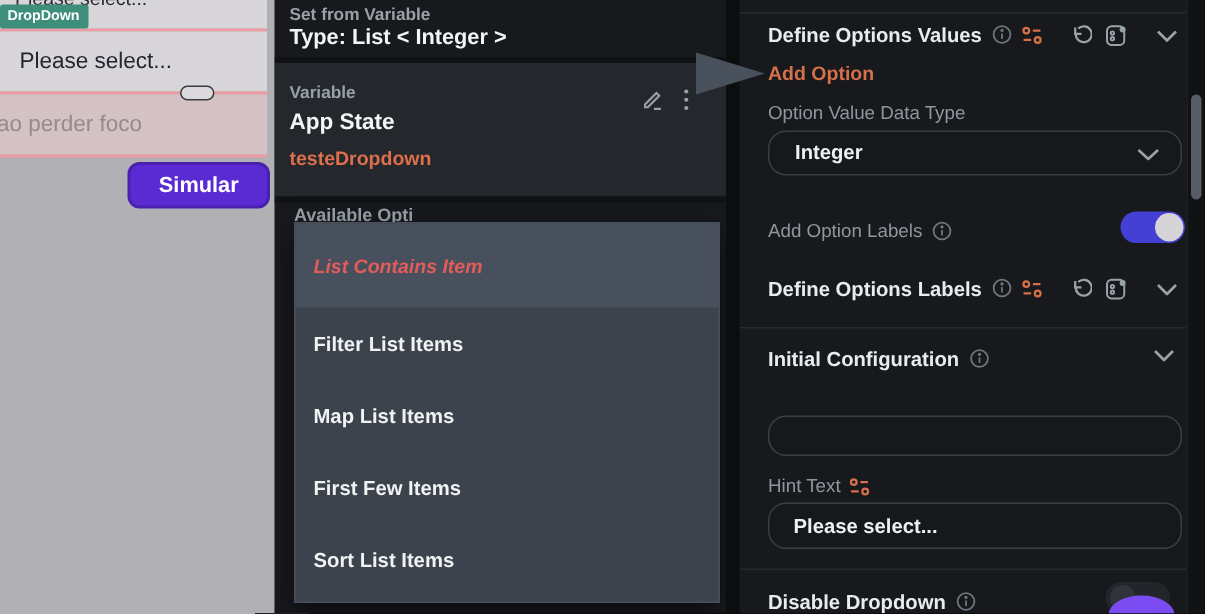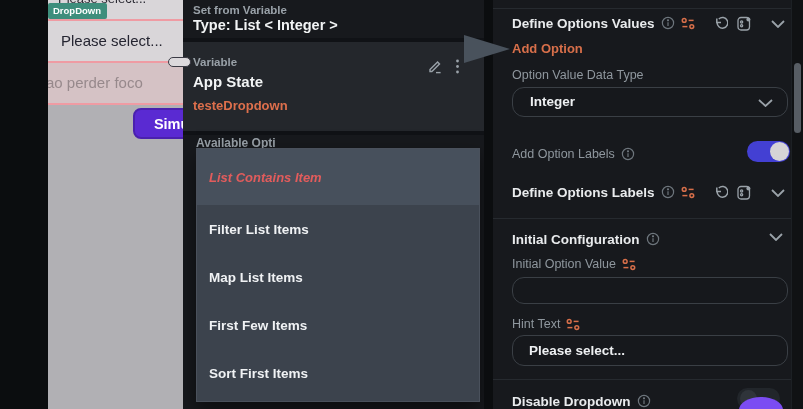--- a/index.html
+++ b/index.html
@@ -2,21 +2,21 @@
 <html><head>
 <meta charset="utf-8">
 <style>
   * { margin:0; padding:0; box-sizing:border-box; }
   html,body { width:803px; height:409px; overflow:hidden; background:#0b0d0f;
               font-family:"Liberation Sans", sans-serif; }
   .abs { position:absolute; }
   .screen { position:relative; width:803px; height:409px; background:#0b0d0f; overflow:hidden; }
 
   
-  .canvas { left:0; top:0; width:206px; height:409px; background:#b1b0b4; overflow:hidden;margin-left:48px; }
+  .canvas { left:0; top:0; width:206px; height:409px; background:#b1b0b4; overflow:hidden; }
   .strip-top { left:0; top:0; width:178px; height:19px; background:#d9d6d9; overflow:hidden; }
   .clipped-text { left:10px; top:-9px; font-size:13px; color:#2a2a33; white-space:nowrap; }
   .widget-tag { left:0; top:3px; height:16px; padding:0 6px 0 5px; background:#3e8e7c; color:#fff;
                 font-size:9.5px; font-weight:bold; line-height:16px; border-radius:2px; z-index:3; }
   .pink-line { left:0; width:178px; height:2px; background:#ef9ba3; }
   .hint-section { left:0; top:21px; width:178px; height:40px; background:#d9d6d9; }
   .hint-text { left:13px; top:0; line-height:40px; font-size:15px; color:#252531; white-space:nowrap; }
   .pill-handle { left:120px; top:57px; width:23px; height:10px; background:#dcd9dc;
                  border:1.5px solid #3b3b45; border-radius:6px; z-index:2; }
   .focus-section { left:0; top:63px; width:178px; height:40px; background:#d5c2c5; overflow:hidden; }
@@ -120,21 +120,21 @@
     </div>
     <div class="abs mid-div" style="top:131px;"></div>
 
     <div class="abs lbl-sm" style="left:13px; top:136px; font-size:12px;">Available Opti</div>
 
     <div class="abs menu">
       <div class="menu-row hl">List Contains Item</div>
       <div class="menu-row">Filter List Items</div>
       <div class="menu-row">Map List Items</div>
       <div class="menu-row">First Few Items</div>
-      <div class="menu-row">Sort First Items</div>
+      <div class="menu-row">Sort List Items</div>
     </div>
   </div>
 
   <div class="abs right">
     <div class="abs rdiv" style="top:8px;"></div>
 
     <div class="abs hdr" style="top:14px;">
       <span class="hdr-title">Define Options Values</span>
       <span>
         <svg width="14" height="14" viewBox="0 0 14 14" fill="none" stroke="#6e767d" stroke-width="1.2">
@@ -251,46 +251,35 @@
             <circle cx="7" cy="4.3" r="0.5" fill="#6e767d"></circle>
         </svg>
       </span>
     </div>
     <span class="abs" style="left:276px; top:233px;">
       <svg width="14" height="8" viewBox="0 0 14 8" fill="none" stroke="#9aa2a9" stroke-width="1.8">
         <polyline points="1,1 7,7 13,1"></polyline>
       </svg>
     </span>
 
-    <div class="abs hdr" style="top:255px;">
-      <span class="plabel">Initial Option Value</span>
+    <div class="abs field" style="left:19px; top:277px; width:276px; height:27px;">
+      <input class="bare" value="" style="">
+    </div>
+
+    <div class="abs hdr" style="top:315px;">
+      <span class="plabel">Hint Text</span>
       <span>
         <svg width="15" height="13" viewBox="0 0 15 13" fill="none" stroke="#d76f4a" stroke-width="1.5">
           <circle cx="3.2" cy="3.4" r="1.9"></circle>
             <line x1="7.6" y1="3.4" x2="12.6" y2="3.4"></line>
           <line x1="1.4" y1="9.6" x2="6.4" y2="9.6"></line>
             <circle cx="10.8" cy="9.6" r="1.9"></circle>
         </svg>
       </span>
     </div>
-    <div class="abs field" style="left:19px; top:277px; width:276px; height:27px;">
-      <input class="bare" value="" style="">
-    </div>
-
-    <div class="abs hdr" style="top:315px;">
-      <span class="plabel">Hint Text</span>
-      <span>
-        <svg width="15" height="13" viewBox="0 0 15 13" fill="none" stroke="#d76f4a" stroke-width="1.5">
-          <circle cx="3.2" cy="3.4" r="1.9"></circle>
-            <line x1="7.6" y1="3.4" x2="12.6" y2="3.4"></line>
-          <line x1="1.4" y1="9.6" x2="6.4" y2="9.6"></line>
-            <circle cx="10.8" cy="9.6" r="1.9"></circle>
-        </svg>
-      </span>
-    </div>
     <div class="abs field" style="left:19px; top:335px; width:276px; height:31px;">
       <input class="bare" value="Please select..." style="">
     </div>
 
     <div class="abs rdiv" style="top:379px;"></div>
 
     <div class="abs hdr" style="top:392px;">
       <span class="hdr-title">Disable Dropdown</span>
       <span>
         <svg width="14" height="14" viewBox="0 0 14 14" fill="none" stroke="#6e767d" stroke-width="1.2">

